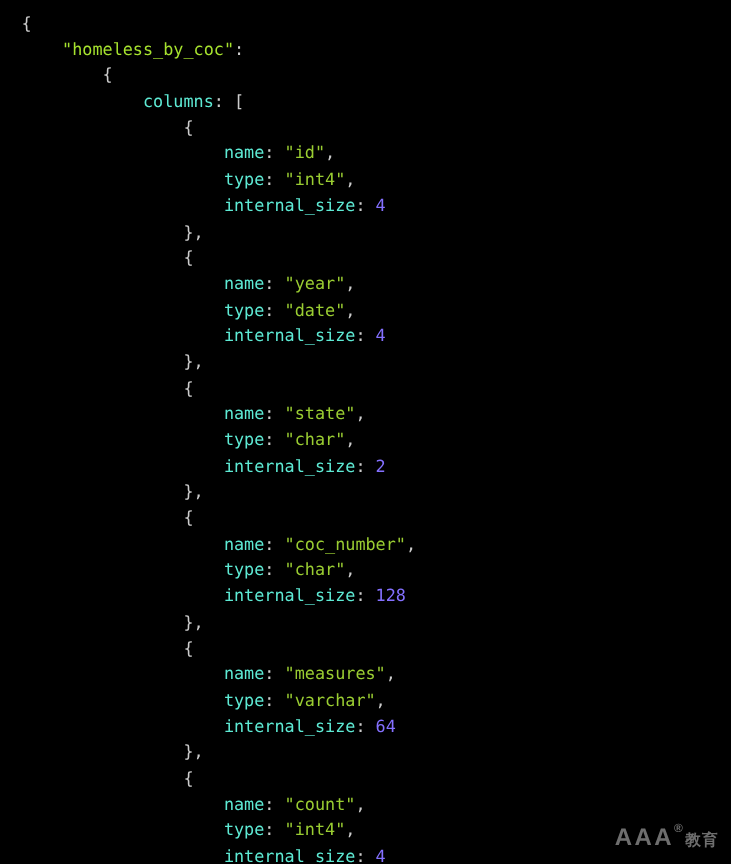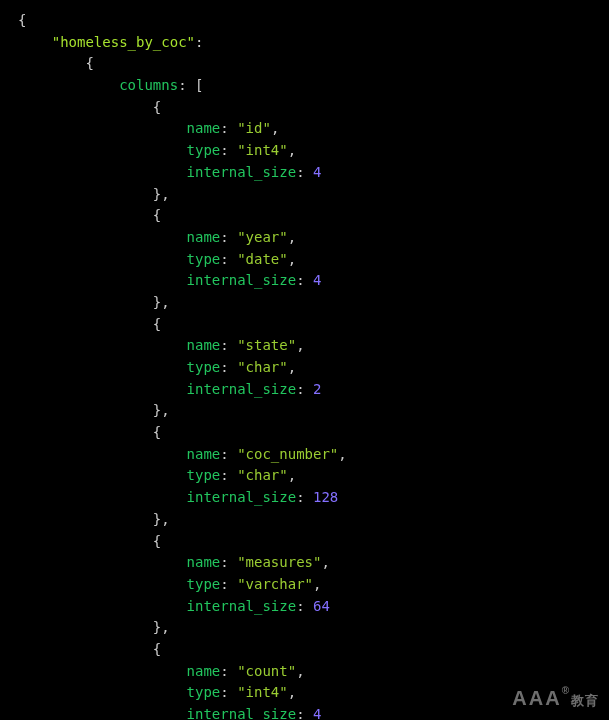--- a/index.html
+++ b/index.html
@@ -11,21 +11,21 @@
     font-size: 14px;
     line-height: 1.55;
     color: #ccc;
     padding: 10px 18px;
     position: relative;
     overflow: hidden;
   }
   .line { white-space: pre; }
   .punct { color: #ccc; }
   .tablekey { color: #a6e22e; }
-  .prop { color: #22c55e; }
+  .prop { color: #5eead4; }
   .str { color: #9acd32; }
   .num { color: #8470ff; }
   .watermark {
     position: absolute;
     right: 10px;
     bottom: 6px;
     font-family: Arial, sans-serif;
     color: #aaa;
     opacity: 0.65;
     font-weight: bold;

